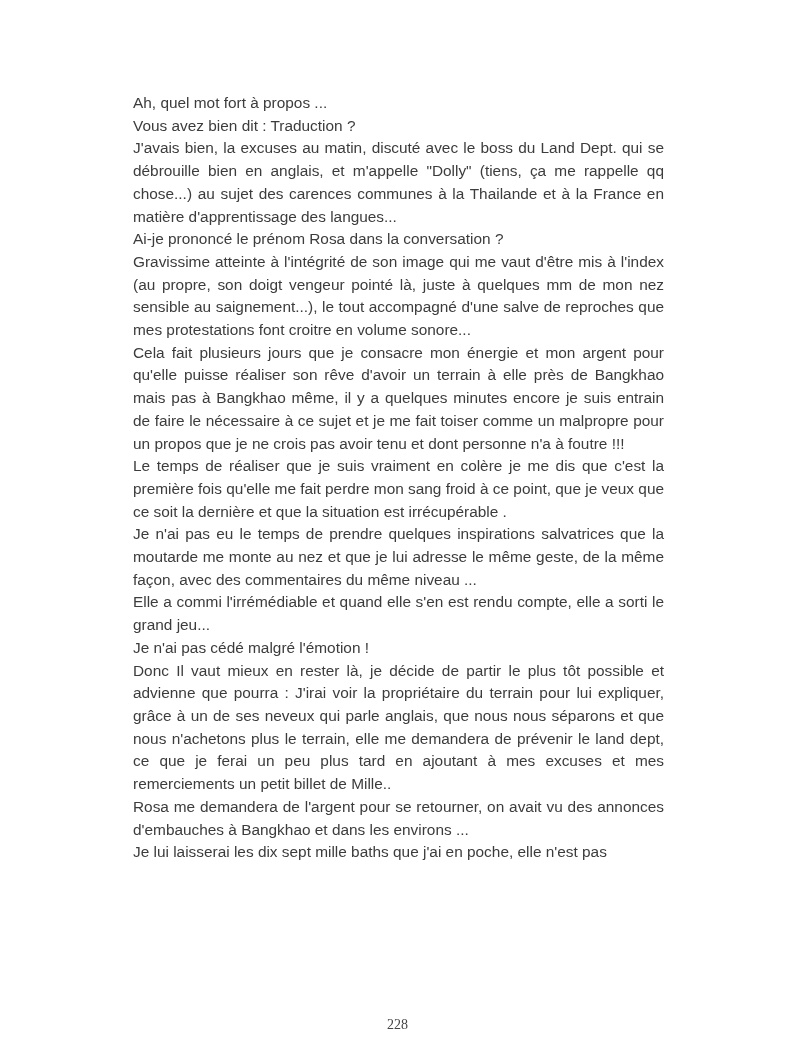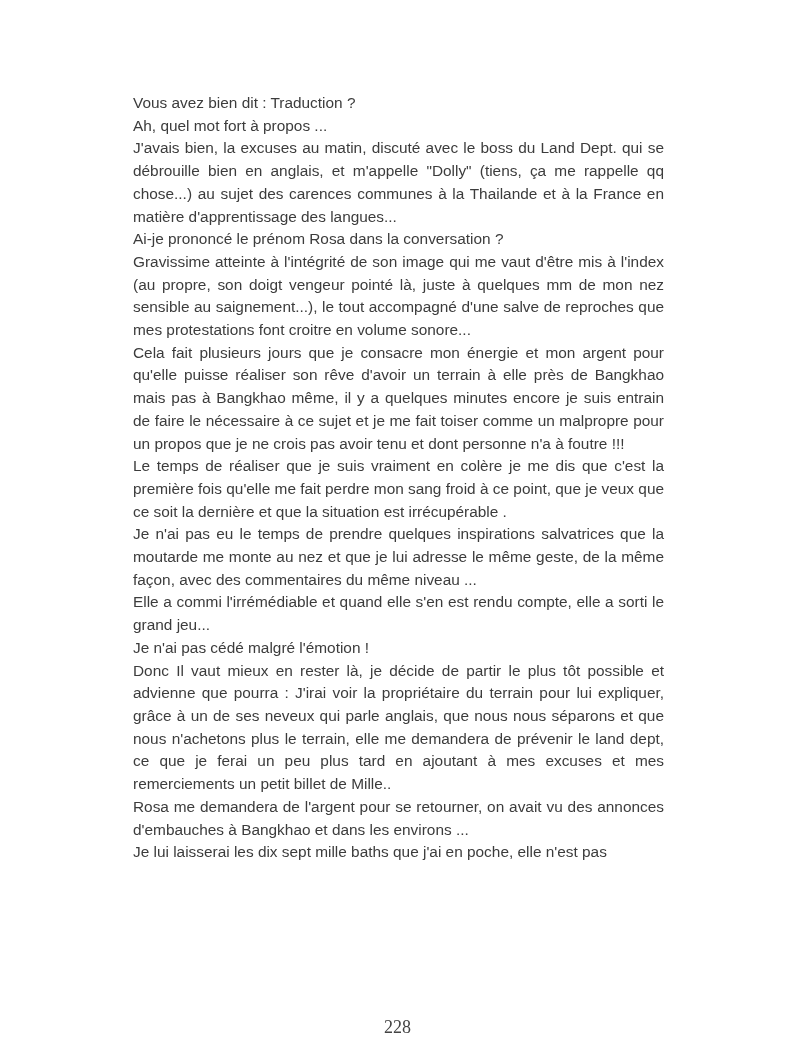--- a/index.html
+++ b/index.html
@@ -29,31 +29,31 @@
     margin: 0;
     padding: 0;
   }
   .footer {
     position: absolute;
     left: 0;
     top: 1017px;
     width: 100%;
     text-align: center;
     font-family: "Liberation Serif", serif;
-    font-size: 18px;
+    font-size: 14px;
     color: #444444;
   }
 </style>
 </head>
 <body>
 
 <div class="page">
   <div class="text-block">
+    <p>Ah, quel mot fort à propos ...</p>
     <p>Vous avez bien dit : Traduction ?</p>
-    <p>Ah, quel mot fort à propos ...</p>
     <p>J'avais bien, la excuses au matin, discuté avec le boss du Land Dept. qui se débrouille bien en anglais, et m'appelle "Dolly" (tiens, ça me rappelle qq chose...) au sujet des carences communes à la Thailande et à la France en matière d'apprentissage des langues...</p>
     <p>Ai-je prononcé le prénom Rosa dans la conversation ?</p>
     <p>Gravissime atteinte à l'intégrité de son image qui me vaut d'être mis à l'index (au propre, son doigt vengeur pointé là, juste à quelques mm de mon nez sensible au saignement...), le tout accompagné d'une salve de reproches que mes protestations font croitre en volume sonore...</p>
     <p>Cela fait plusieurs jours que je consacre mon énergie et mon argent pour qu'elle puisse réaliser son rêve d'avoir un terrain à elle près de Bangkhao mais pas à Bangkhao même, il y a quelques minutes encore je suis entrain de faire le nécessaire à ce sujet et je me fait toiser comme un malpropre pour un propos que je ne crois pas avoir tenu et dont personne n'a à foutre !!!</p>
     <p>Le temps de réaliser que je suis vraiment en colère je me dis que c'est la première fois qu'elle me fait perdre mon sang froid à ce point, que je veux que ce soit la dernière et que la situation est irrécupérable .</p>
     <p>Je n'ai pas eu le temps de prendre quelques inspirations salvatrices que la moutarde me monte au nez et que je lui adresse le même geste, de la même façon, avec des commentaires du même niveau ...</p>
     <p>Elle a commi l'irrémédiable et quand elle s'en est rendu compte, elle a sorti le grand jeu...</p>
     <p>Je n'ai pas cédé malgré l'émotion !</p>
     <p>Donc Il vaut mieux en rester là, je décide de partir le plus tôt possible et advienne que pourra : J'irai voir la propriétaire du terrain pour lui expliquer, grâce à un de ses neveux qui parle anglais, que nous nous séparons et que nous n'achetons plus le terrain, elle me demandera de prévenir le land dept, ce que je ferai un peu plus tard en ajoutant à mes excuses et mes remerciements un petit billet de Mille..</p>
     <p>Rosa me demandera de l'argent pour se retourner, on avait vu des annonces d'embauches à Bangkhao et dans les environs ...</p>

